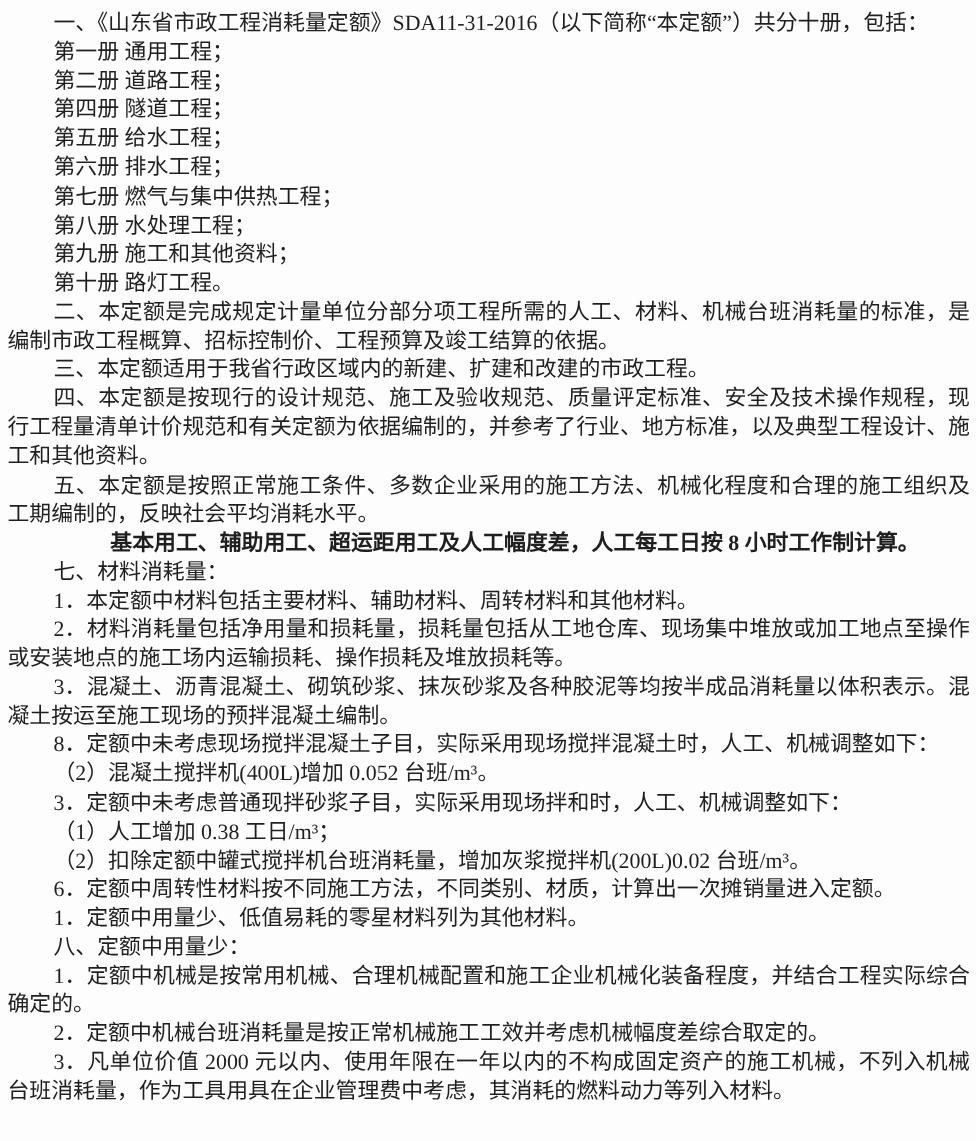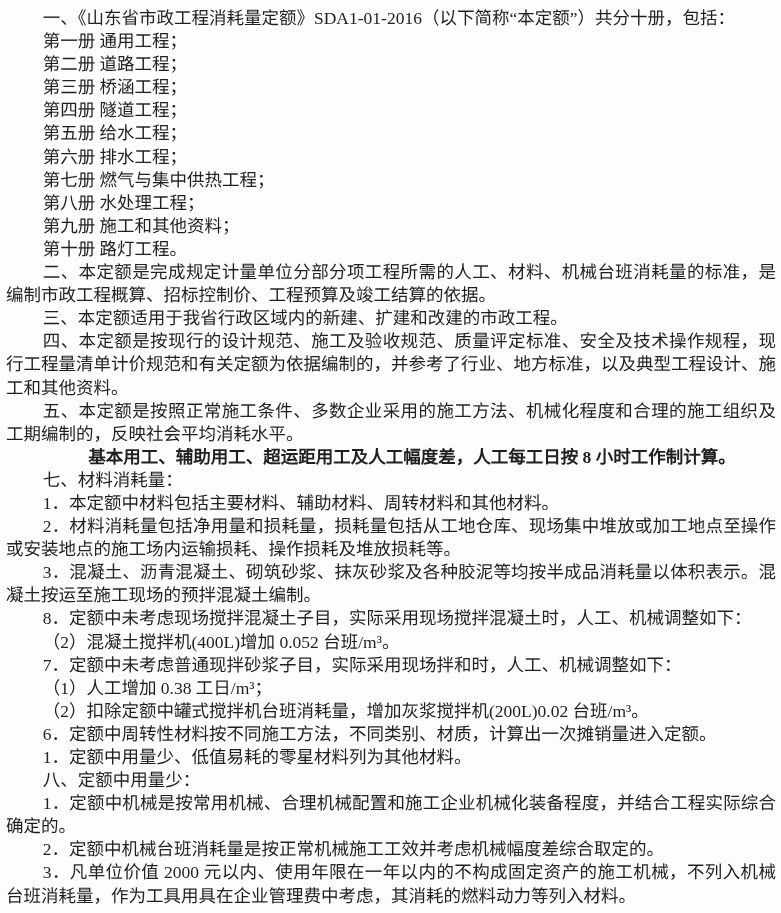--- a/index.html
+++ b/index.html
@@ -29,43 +29,42 @@
   }
   .para.deep-indent {
     text-indent: 4.7em;
     font-weight: bold;
   }
 </style>
 </head>
 <body>
 
 <div class="page">
-  <p class="para">一、《山东省市政工程消耗量定额》SDA1-01-2016（以下简称“本定额”）共分十册，包括：</p>
+  <p class="para">一、《山东省市政工程消耗量定额》SDA11-31-2016（以下简称“本定额”）共分十册，包括：</p>
   <p class="para">第一册 通用工程；</p>
   <p class="para">第二册 道路工程；</p>
-  <p class="para">第三册 桥涵工程；</p>
   <p class="para">第四册 隧道工程；</p>
   <p class="para">第五册 给水工程；</p>
   <p class="para">第六册 排水工程；</p>
   <p class="para">第七册 燃气与集中供热工程；</p>
   <p class="para">第八册 水处理工程；</p>
   <p class="para">第九册 施工和其他资料；</p>
   <p class="para">第十册 路灯工程。</p>
   <p class="para">二、本定额是完成规定计量单位分部分项工程所需的人工、材料、机械台班消耗量的标准，是编制市政工程概算、招标控制价、工程预算及竣工结算的依据。</p>
   <p class="para">三、本定额适用于我省行政区域内的新建、扩建和改建的市政工程。</p>
   <p class="para">四、本定额是按现行的设计规范、施工及验收规范、质量评定标准、安全及技术操作规程，现行工程量清单计价规范和有关定额为依据编制的，并参考了行业、地方标准，以及典型工程设计、施工和其他资料。</p>
   <p class="para">五、本定额是按照正常施工条件、多数企业采用的施工方法、机械化程度和合理的施工组织及工期编制的，反映社会平均消耗水平。</p>
   <p class="para deep-indent">基本用工、辅助用工、超运距用工及人工幅度差，人工每工日按 8 小时工作制计算。</p>
   <p class="para">七、材料消耗量：</p>
   <p class="para">1．本定额中材料包括主要材料、辅助材料、周转材料和其他材料。</p>
   <p class="para">2．材料消耗量包括净用量和损耗量，损耗量包括从工地仓库、现场集中堆放或加工地点至操作或安装地点的施工场内运输损耗、操作损耗及堆放损耗等。</p>
   <p class="para">3．混凝土、沥青混凝土、砌筑砂浆、抹灰砂浆及各种胶泥等均按半成品消耗量以体积表示。混凝土按运至施工现场的预拌混凝土编制。</p>
   <p class="para">8．定额中未考虑现场搅拌混凝土子目，实际采用现场搅拌混凝土时，人工、机械调整如下：</p>
   <p class="para">（2）混凝土搅拌机(400L)增加 0.052 台班/m³。</p>
-  <p class="para">7．定额中未考虑普通现拌砂浆子目，实际采用现场拌和时，人工、机械调整如下：</p>
+  <p class="para">3．定额中未考虑普通现拌砂浆子目，实际采用现场拌和时，人工、机械调整如下：</p>
   <p class="para">（1）人工增加 0.38 工日/m³；</p>
   <p class="para">（2）扣除定额中罐式搅拌机台班消耗量，增加灰浆搅拌机(200L)0.02 台班/m³。</p>
   <p class="para">6．定额中周转性材料按不同施工方法，不同类别、材质，计算出一次摊销量进入定额。</p>
   <p class="para">1．定额中用量少、低值易耗的零星材料列为其他材料。</p>
   <p class="para">八、定额中用量少：</p>
   <p class="para">1．定额中机械是按常用机械、合理机械配置和施工企业机械化装备程度，并结合工程实际综合确定的。</p>
   <p class="para">2．定额中机械台班消耗量是按正常机械施工工效并考虑机械幅度差综合取定的。</p>
   <p class="para">3．凡单位价值 2000 元以内、使用年限在一年以内的不构成固定资产的施工机械，不列入机械台班消耗量，作为工具用具在企业管理费中考虑，其消耗的燃料动力等列入材料。</p>
 
 </div>

